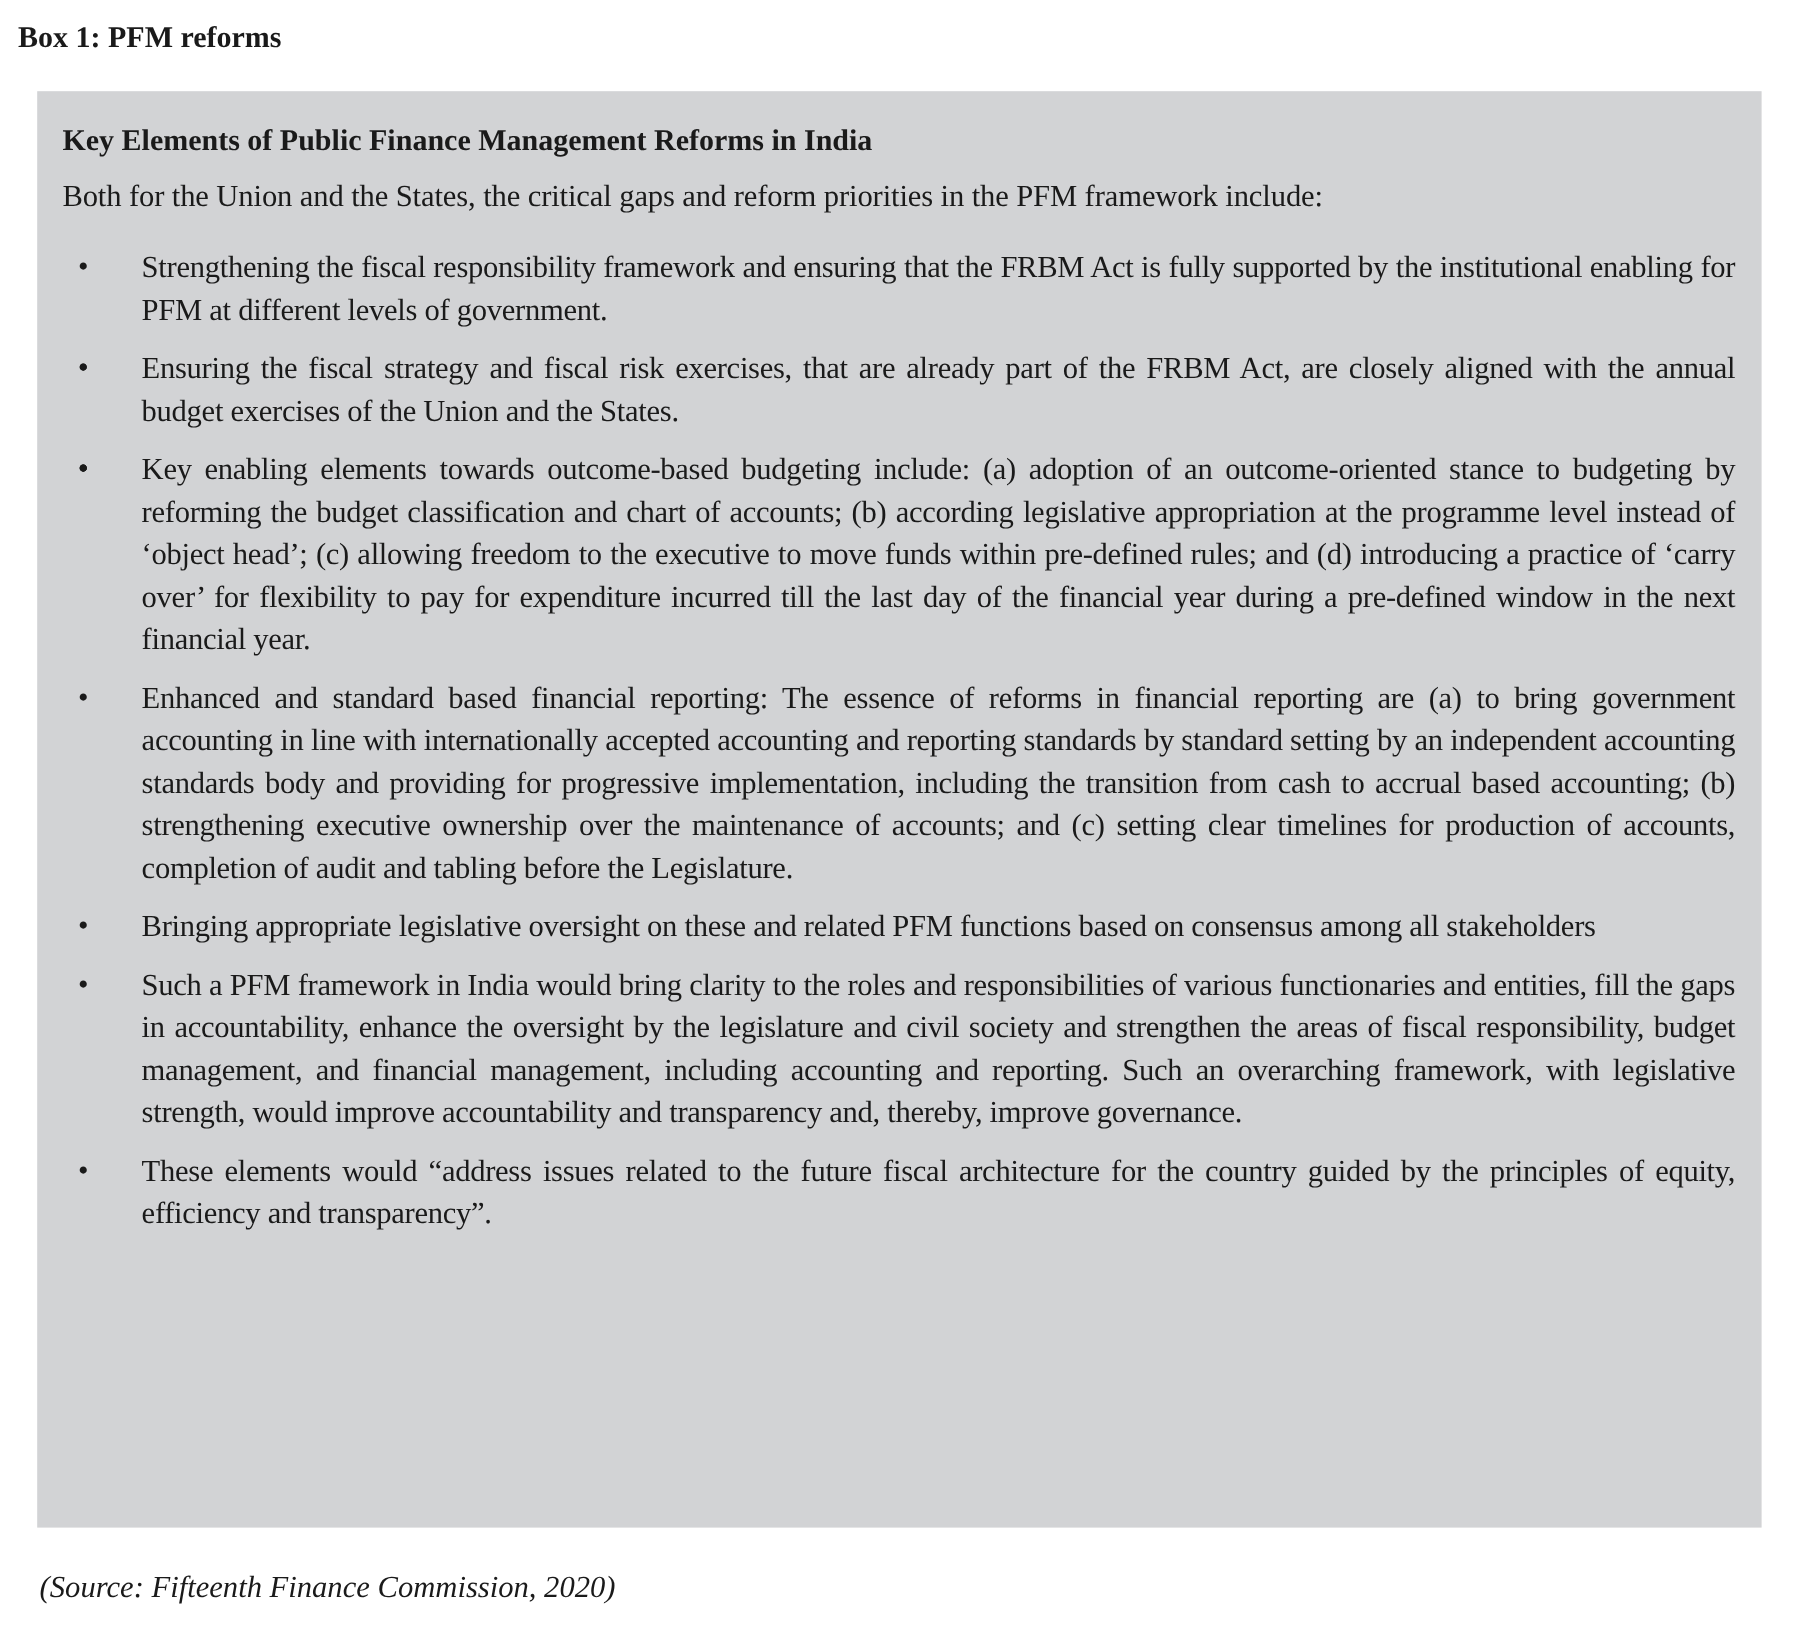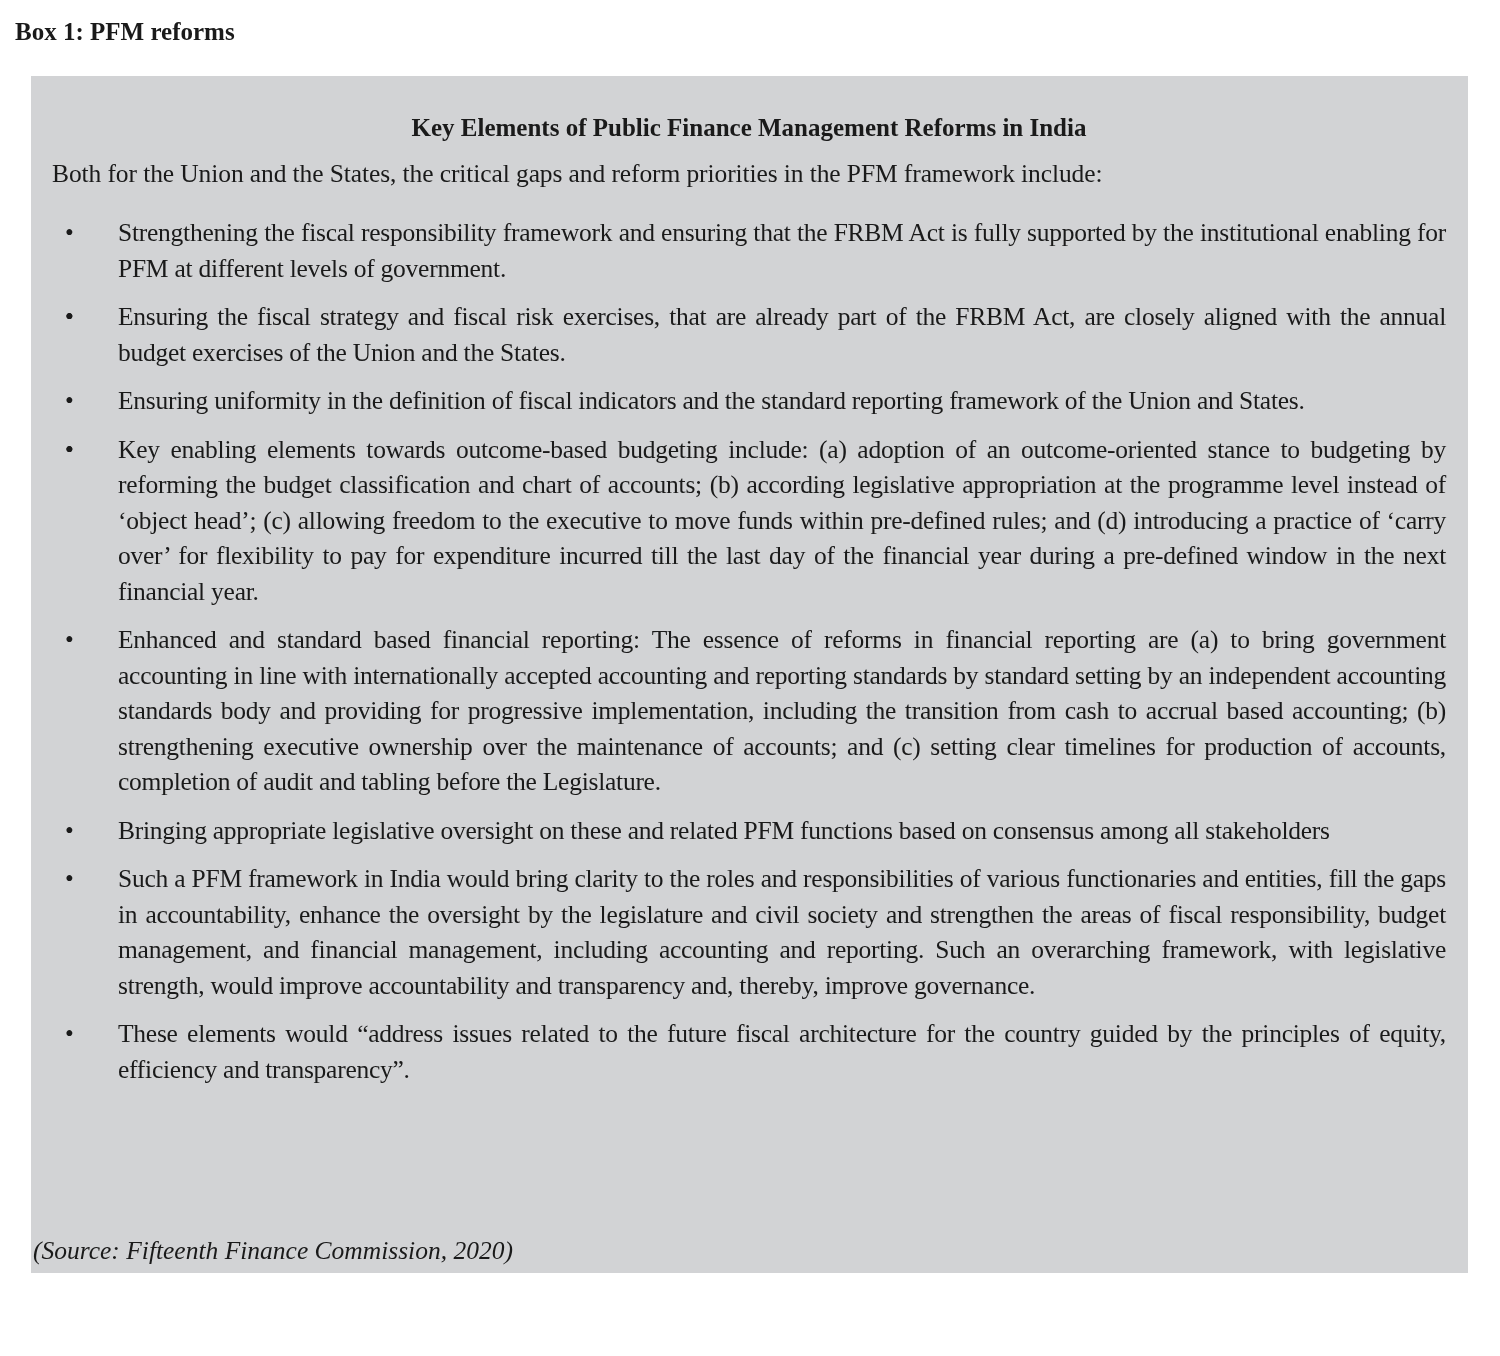--- a/index.html
+++ b/index.html
@@ -11,52 +11,52 @@
   .box-title {
     position: absolute; left: 15px; top: 18px;
     font-size: 25px; font-weight: bold; margin: 0;
   }
   .box {
     position: absolute; left: 31px; top: 76px; width: 1437px; height: 1197px;
     background: #d2d3d5; box-sizing: border-box;
     padding: 26px 22px 0 21px;
   }
   .box-heading {
-    font-size: 25px; font-weight: bold; margin: 10px; line-height: 32px; text-align: center;
+    font-size: 25px; font-weight: bold; margin: 0; line-height: 32px;
   }
   .intro {
     font-size: 25.5px; margin: 14px 0 0 0; line-height: 32px; letter-spacing: -0.1px;
   }
   ul.items { list-style: none; margin: 25px 0 0 0; padding: 0; }
   ul.items li {
     position: relative; padding-left: 66px;
     font-size: 25.5px; line-height: 35.5px; text-align: justify;
     margin-bottom: 13px; letter-spacing: -0.25px;
   }
   ul.items li .bullet {
     position: absolute; left: 13px; top: 0; font-size: 25px;
   }
   .source {
-    position: absolute; left: 33px; top: 1236px;
+    position: absolute; left: 33px; top: 1308px;
     font-size: 25.5px; font-style: italic; margin: 0;
   }
 </style>
 </head>
 <body>
 
 <h1 class="box-title">Box 1: PFM reforms</h1>
 
 <div class="box">
   <h2 class="box-heading">Key Elements of Public Finance Management Reforms in India</h2>
   <p class="intro">Both for the Union and the States, the critical gaps and reform priorities in the PFM framework include:</p>
   <ul class="items">
     <li><span class="bullet">•</span><span>Strengthening the fiscal responsibility framework and ensuring that the FRBM Act is fully supported by the institutional enabling for PFM at different levels of government.</span></li>
     <li><span class="bullet">•</span></li>
     <li><span class="bullet">•</span><span>Ensuring the fiscal strategy and fiscal risk exercises, that are already part of the FRBM Act, are closely aligned with the annual budget exercises of the Union and the States.</span></li>
-    <li><span class="bullet">•</span><span>Ensuring uniformity in the definition of fiscal indicators and the standard reporting framework of the Union and States.</span></li>
+    <li><span class="bullet">•</span></li>
     <li><span class="bullet">•</span></li>
     <li><span class="bullet">•</span><span>Key enabling elements towards outcome-based budgeting include: (a) adoption of an outcome-oriented stance to budgeting by reforming the budget classification and chart of accounts; (b) according legislative appropriation at the programme level instead of ‘object head’; (c) allowing freedom to the executive to move funds within pre-defined rules; and (d) introducing a practice of ‘carry over’ for flexibility to pay for expenditure incurred till the last day of the financial year during a pre-defined window in the next financial year.</span></li>
     <li><span class="bullet">•</span><span>Enhanced and standard based financial reporting: The essence of reforms in financial reporting are (a) to bring government accounting in line with internationally accepted accounting and reporting standards by standard setting by an independent accounting standards body and providing for progressive implementation, including the transition from cash to accrual based accounting; (b) strengthening executive ownership over the maintenance of accounts; and (c) setting clear timelines for production of accounts, completion of audit and tabling before the Legislature.</span></li>
     <li><span class="bullet">•</span><span>Bringing appropriate legislative oversight on these and related PFM functions based on consensus among all stakeholders</span></li>
     <li><span class="bullet">•</span><span>Such a PFM framework in India would bring clarity to the roles and responsibilities of various functionaries and entities, fill the gaps in accountability, enhance the oversight by the legislature and civil society and strengthen the areas of fiscal responsibility, budget management, and financial management, including accounting and reporting. Such an overarching framework, with legislative strength, would improve accountability and transparency and, thereby, improve governance.</span></li>
     <li><span class="bullet">•</span><span>These elements would “address issues related to the future fiscal architecture for the country guided by the principles of equity, efficiency and transparency”.</span></li>
   </ul>
 </div>
 
 <p class="source">(Source: Fifteenth Finance Commission, 2020)</p>

